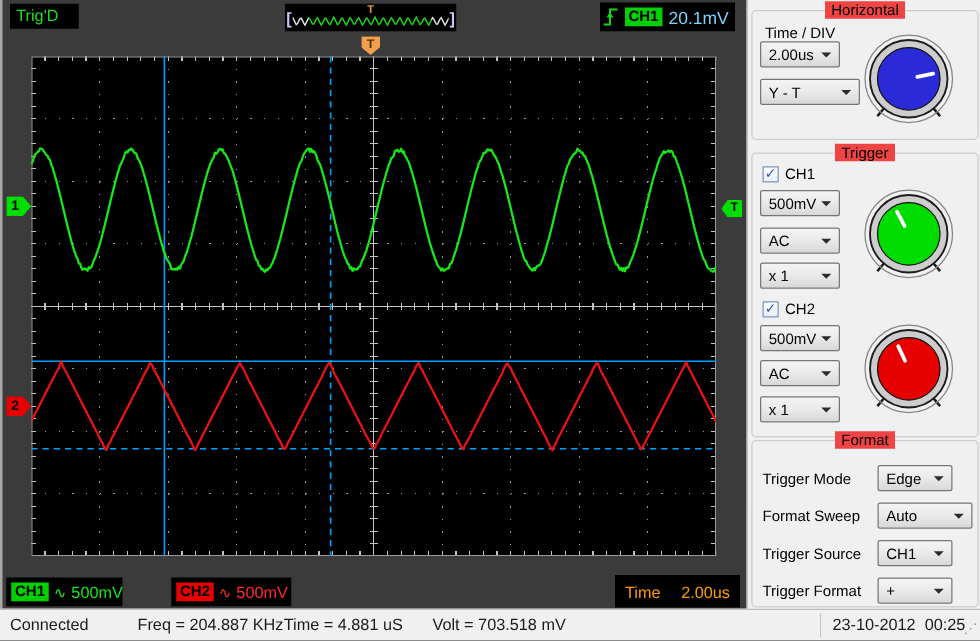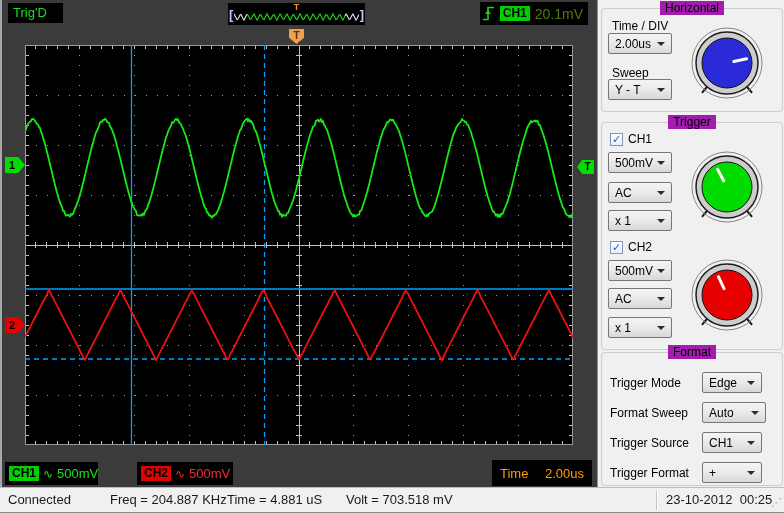--- a/index.html
+++ b/index.html
@@ -15,21 +15,21 @@
   #preview-box{left:228px;top:3px;width:137px;height:22px;}
   .bracket{position:absolute;top:3px;font-size:13px;color:#c3c8ff;line-height:18px;font-weight:bold;}
   #preview-box .bl{left:1px;} #preview-box .br{right:1px;}
   #preview-t{position:absolute;left:50%;top:-1px;transform:translateX(-50%);
     color:#e8913a;font-size:9px;font-weight:bold;}
   #preview-svg{position:absolute;left:6px;top:7px;}
   #trig-readout-box{left:480px;top:2px;width:108px;height:23px;display:flex;
     align-items:center;justify-content:flex-end;gap:5px;padding-right:5px;box-sizing:border-box;}
   .badge{font-size:12px;font-weight:bold;color:#000;padding:0 3px;height:15px;line-height:15px;}
   .badge.green{background:#00cf00;} .badge.red{background:#e60000;}
-  #trig-level-value{color:#4d7c0f;font-size:14px;}
+  #trig-level-value{color:#7dd3fc;font-size:14px;}
   
   #plot-wrap{position:absolute;left:25px;top:45px;width:548px;height:400px;}
   
   .flag{position:absolute;font-weight:bold;font-size:11px;color:#000;text-align:center;}
   #ch1-flag,#ch2-flag{left:5px;width:20px;height:16px;line-height:16px;
     clip-path:polygon(0 0,66% 0,100% 50%,66% 100%,0 100%);padding-right:6px;box-sizing:border-box;}
   #ch1-flag{top:157px;background:#00dd00;}
   #ch2-flag{top:317px;background:#e60000;}
   #trig-top-flag{left:289px;top:29px;width:15px;height:15px;line-height:13px;
     clip-path:polygon(0 0,100% 0,100% 58%,50% 100%,0 58%);background:#efa04f;color:#5b2d00;font-size:10px;}
@@ -42,21 +42,21 @@
   #ch1-readout{left:5px;top:462px;width:93px;height:23px;color:#19e619;}
   #ch2-readout{left:137px;top:462px;width:96px;height:23px;color:#ff2a2a;}
   #time-readout{left:492px;top:460px;width:100px;height:26px;color:#ff9d00;
     justify-content:space-between;padding:0 8px;}
   .wave-sym{font-size:12px;}
   
   .side-panel{position:absolute;left:597px;top:0;width:187px;height:487px;background:#f0f0f0;
     border-left:1px solid #8e8e8e;box-sizing:border-box;font-size:12px;color:#000;}
   .groupbox{position:absolute;border:1px solid #cbcbcb;border-radius:4px;}
   .group-title{position:absolute;top:-8px;left:0;right:0;text-align:center;pointer-events:none;}
-  .group-title span{background:#a21caf;padding:0 5px;}
+  .group-title span{background:#ef4444;padding:0 5px;}
   .plabel{position:absolute;white-space:nowrap;}
   .combo{position:absolute;height:21px;border:1px solid #767676;border-radius:2px;
     background:linear-gradient(#f4f4f4,#ebebeb 45%,#d8d8d8);display:flex;align-items:center;
     justify-content:space-between;padding:0 6px 0 6px;box-sizing:border-box;cursor:default;}
   .combo .arr{width:0;height:0;border-left:4px solid transparent;border-right:4px solid transparent;
     border-top:4px solid #2b2b2b;margin-left:4px;}
   .cb-row{position:absolute;display:flex;align-items:center;gap:5px;}
   .cb{width:13px;height:13px;background:linear-gradient(#fefefe,#e9f0f8);border:1px solid #7a98bd;
     box-sizing:border-box;text-align:center;line-height:11px;font-size:11px;font-weight:bold;color:#2b57c4;}
   .knob{position:absolute;width:84px;height:84px;}
@@ -422,21 +422,21 @@
   <div class="side-panel">
 
     <div class="groupbox" style="left:3px;top:8px;width:180px;height:102px;">
       <div class="group-title"><span>Horizontal</span></div>
       <div class="plabel" style="left:10px;top:10px;">Time / DIV</div>
       <div class="combo" style="left:6px;top:24px;width:64px;">
         <span>2.00us</span>
         <span class="arr"></span>
       </div>
       <div class="plabel" style="left:10px;top:57px;">Sweep</div>
-      <div class="combo" style="left:6px;top:70px;width:64px;">
+      <div class="combo" style="left:6px;top:54px;width:80px;">
         <span>Y - T</span>
         <span class="arr"></span>
       </div>
       <div class="knob" style="left:83px;top:12px;"><svg width="84" height="84" viewBox="0 0 84 84">
             <line x1="22.073584099717277" y1="65.74737773668832" x2="16.93128322222496" y2="71.87573328164014" stroke="#1a1a1a" stroke-width="2"></line>
             <line x1="61.92641590028272" y1="65.74737773668832" x2="67.06871677777502" y2="71.87573328164015" stroke="#1a1a1a" stroke-width="2"></line>
             <circle cx="42" cy="42" r="35" fill="none" stroke="#858585"></circle>
             <circle cx="42" cy="42" r="31" fill="#cdcdcd" stroke="#1c1c1c" stroke-width="1.5"></circle>
             <circle cx="42" cy="42" r="25" fill="#2a2ad8" stroke="#111"></circle>
             <line x1="48.84703320513664" y1="40.54461816427568" x2="61.562952014676114" y2="37.841766183644815" stroke="#fff" stroke-width="3" stroke-linecap="round"></line>
@@ -500,21 +500,21 @@
     <div class="groupbox" style="left:3px;top:352px;width:180px;height:132px;">
       <div class="group-title"><span>Format</span></div>
 
       <div class="trig-row-label" style="top:23px;text-align:center;">Trigger Mode</div>
       <div class="combo" style="left:100px;top:19px;width:60px;">
         <span>Edge</span>
         <span class="arr"></span>
       </div>
 
       <div class="trig-row-label" style="top:53px;">Format Sweep</div>
-      <div class="combo" style="left:100px;top:49px;width:64px;">
+      <div class="combo" style="left:100px;top:49px;width:76px;">
         <span>Auto</span>
         <span class="arr"></span>
       </div>
 
       <div class="trig-row-label" style="top:83px;">Trigger Source</div>
       <div class="combo" style="left:100px;top:79px;width:60px;">
         <span>CH1</span>
         <span class="arr"></span>
       </div>
 

